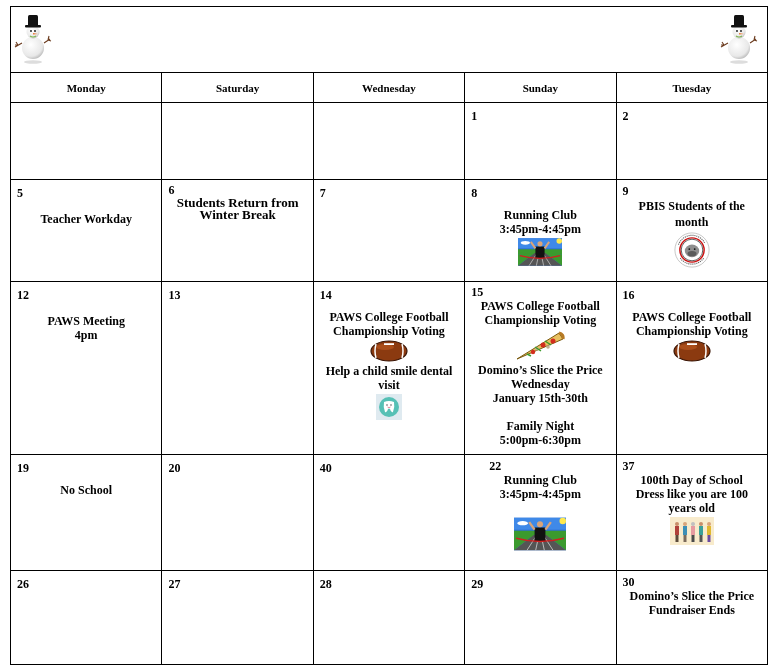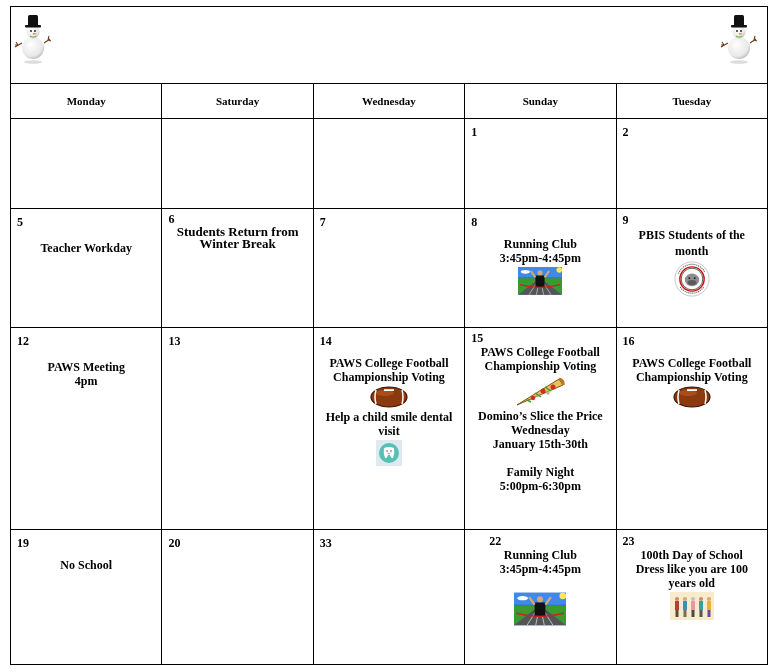--- a/index.html
+++ b/index.html
@@ -270,39 +270,59 @@
       <span class="date">19</span>
       <div class="events">
         <span class="gap-sm"></span>
         <span class="ev">No School</span>
       </div>
     </td>
     <td class="day">
       <span class="date">20</span>
     </td>
     <td class="day">
-      <span class="date">33</span>
+      <span class="date">40</span>
     </td>
     <td class="day">
       <span class="date" style="line-height:14px;margin-left:18px;">22</span>
       <div class="events">
         <span class="ev">Running Club</span>
         <span class="ev">3:45pm-4:45pm</span>
         <span class="gap-lg"></span>
         <svg class="img-box" width="52" height="34">
               <use href="#runner-sym"></use>
             </svg>
       </div>
     </td>
     <td class="day">
-      <span class="date" style="line-height:14px;">23</span>
+      <span class="date" style="line-height:14px;">37</span>
       <div class="events">
         <span class="ev">100th Day of School</span>
         <span class="ev" style="padding:0 10px;">Dress like you are 100 years old</span>
         <svg class="img-box" width="44" height="28">
               <use href="#elderly-sym"></use>
             </svg>
       </div>
     </td>
   </tr>
 
+  <tr class="r5">
+    <td class="day">
+      <span class="date">26</span>
+    </td>
+    <td class="day">
+      <span class="date">27</span>
+    </td>
+    <td class="day">
+      <span class="date">28</span>
+    </td>
+    <td class="day">
+      <span class="date">29</span>
+    </td>
+    <td class="day">
+      <span class="date" style="line-height:14px;">30</span>
+      <div class="events">
+        <span class="ev">Domino’s Slice the Price Fundraiser Ends</span>
+      </div>
+    </td>
+  </tr>
 </tbody>
   </table>
 
 </body></html>

